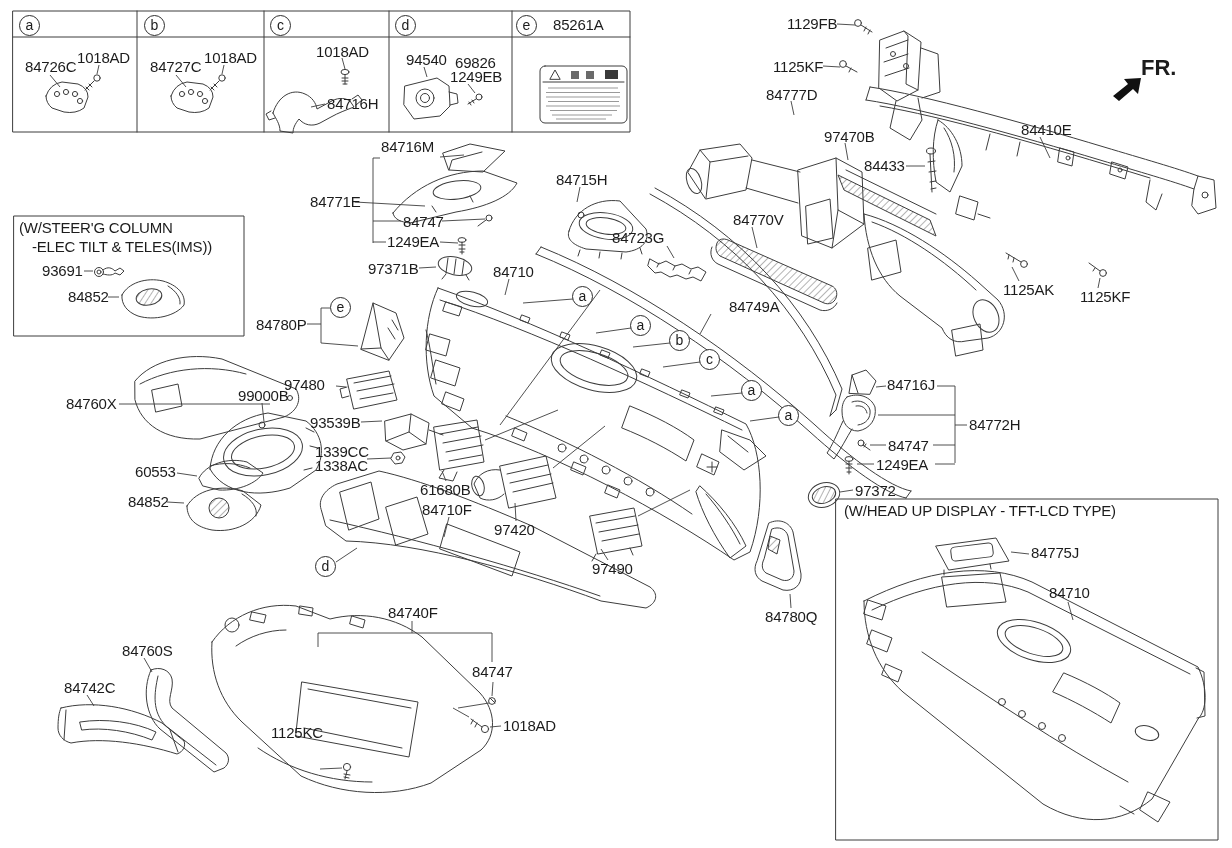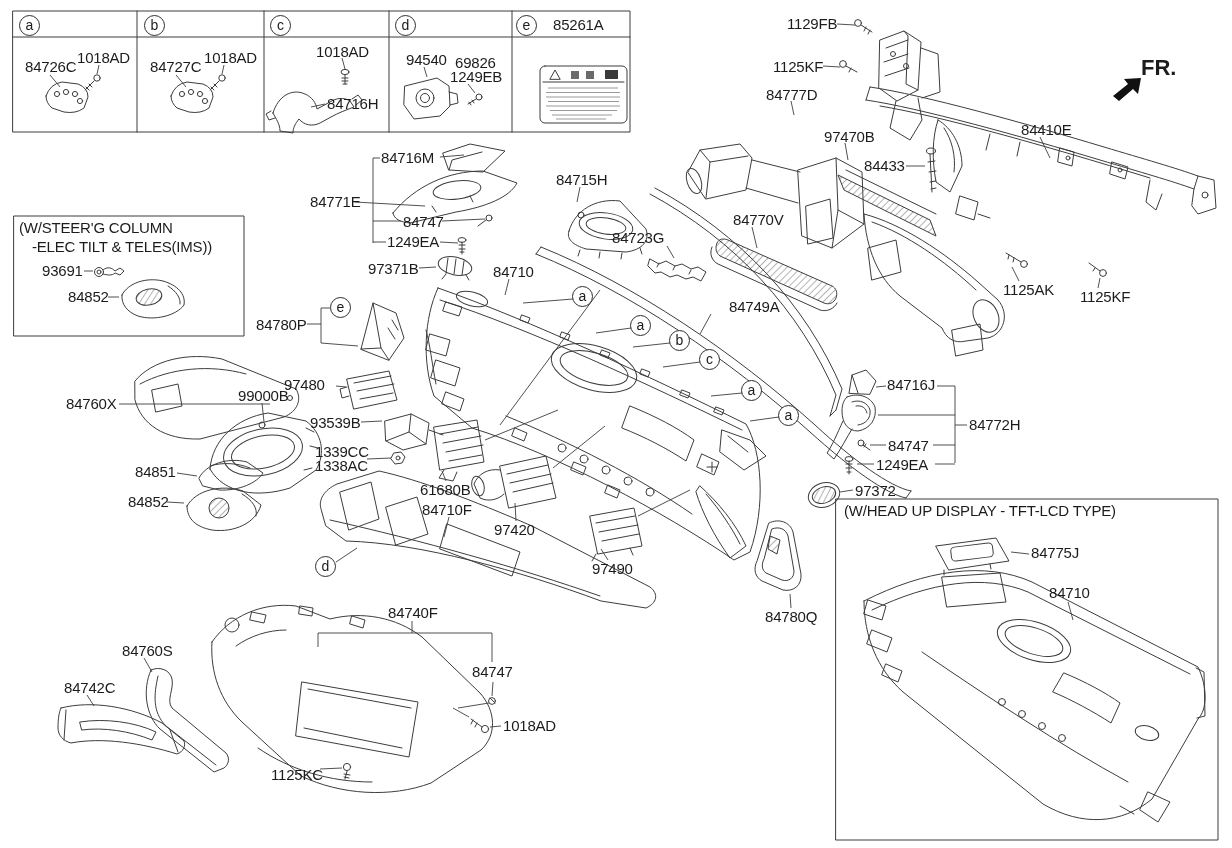--- a/index.html
+++ b/index.html
@@ -477,47 +477,47 @@
   <div class="pl" style="left:787px;top:17px">1129FB</div>
   <div class="pl" style="left:773px;top:60px">1125KF</div>
   <div class="pl" style="left:766px;top:88px">84777D</div>
   <div class="pl" style="left:824px;top:130px">97470B</div>
   <div class="pl" style="left:864px;top:159px">84433</div>
   <div class="pl" style="left:1021px;top:123px">84410E</div>
   <div class="pl" style="left:1003px;top:283px">1125AK</div>
   <div class="pl" style="left:1080px;top:290px">1125KF</div>
   <div class="pl" style="left:612px;top:231px">84723G</div>
   <div class="pl" style="left:733px;top:213px">84770V</div>
-  <div class="pl" style="left:381px;top:151px">84716M</div>
+  <div class="pl" style="left:381px;top:140px">84716M</div>
   <div class="pl" style="left:310px;top:195px">84771E</div>
   <div class="pl" style="left:403px;top:215px">84747</div>
   <div class="pl" style="left:387px;top:235px">1249EA</div>
   <div class="pl" style="left:368px;top:262px">97371B</div>
   <div class="pl" style="left:493px;top:265px">84710</div>
   <div class="pl" style="left:556px;top:173px">84715H</div>
   <div class="pl" style="left:729px;top:300px">84749A</div>
   <div class="pl" style="left:256px;top:318px">84780P</div>
   <div class="pl" style="left:66px;top:397px">84760X</div>
   <div class="pl" style="left:238px;top:389px">99000B</div>
   <div class="pl" style="left:284px;top:378px">97480</div>
   <div class="pl" style="left:310px;top:416px">93539B</div>
   <div class="pl" style="left:315px;top:445px">1339CC</div>
   <div class="pl" style="left:315px;top:459px">1338AC</div>
-  <div class="pl" style="left:135px;top:465px">84851</div>
+  <div class="pl" style="left:135px;top:465px">60553</div>
   <div class="pl" style="left:128px;top:495px">84852</div>
   <div class="pl" style="left:420px;top:483px">61680B</div>
   <div class="pl" style="left:422px;top:503px">84710F</div>
   <div class="pl" style="left:494px;top:523px">97420</div>
   <div class="pl" style="left:592px;top:562px">97490</div>
   <div class="pl" style="left:388px;top:606px">84740F</div>
   <div class="pl" style="left:887px;top:378px">84716J</div>
   <div class="pl" style="left:969px;top:418px">84772H</div>
   <div class="pl" style="left:888px;top:439px">84747</div>
   <div class="pl" style="left:876px;top:458px">1249EA</div>
   <div class="pl" style="left:855px;top:484px">97372</div>
   <div class="pl" style="left:765px;top:610px">84780Q</div>
   <div class="pl" style="left:122px;top:644px">84760S</div>
   <div class="pl" style="left:64px;top:681px">84742C</div>
   <div class="pl" style="left:472px;top:665px">84747</div>
   <div class="pl" style="left:503px;top:719px">1018AD</div>
-  <div class="pl" style="left:271px;top:768px">1125KC</div>
+  <div class="pl" style="left:271px;top:726px">1125KC</div>
 
 </div>
 
 </body></html>

